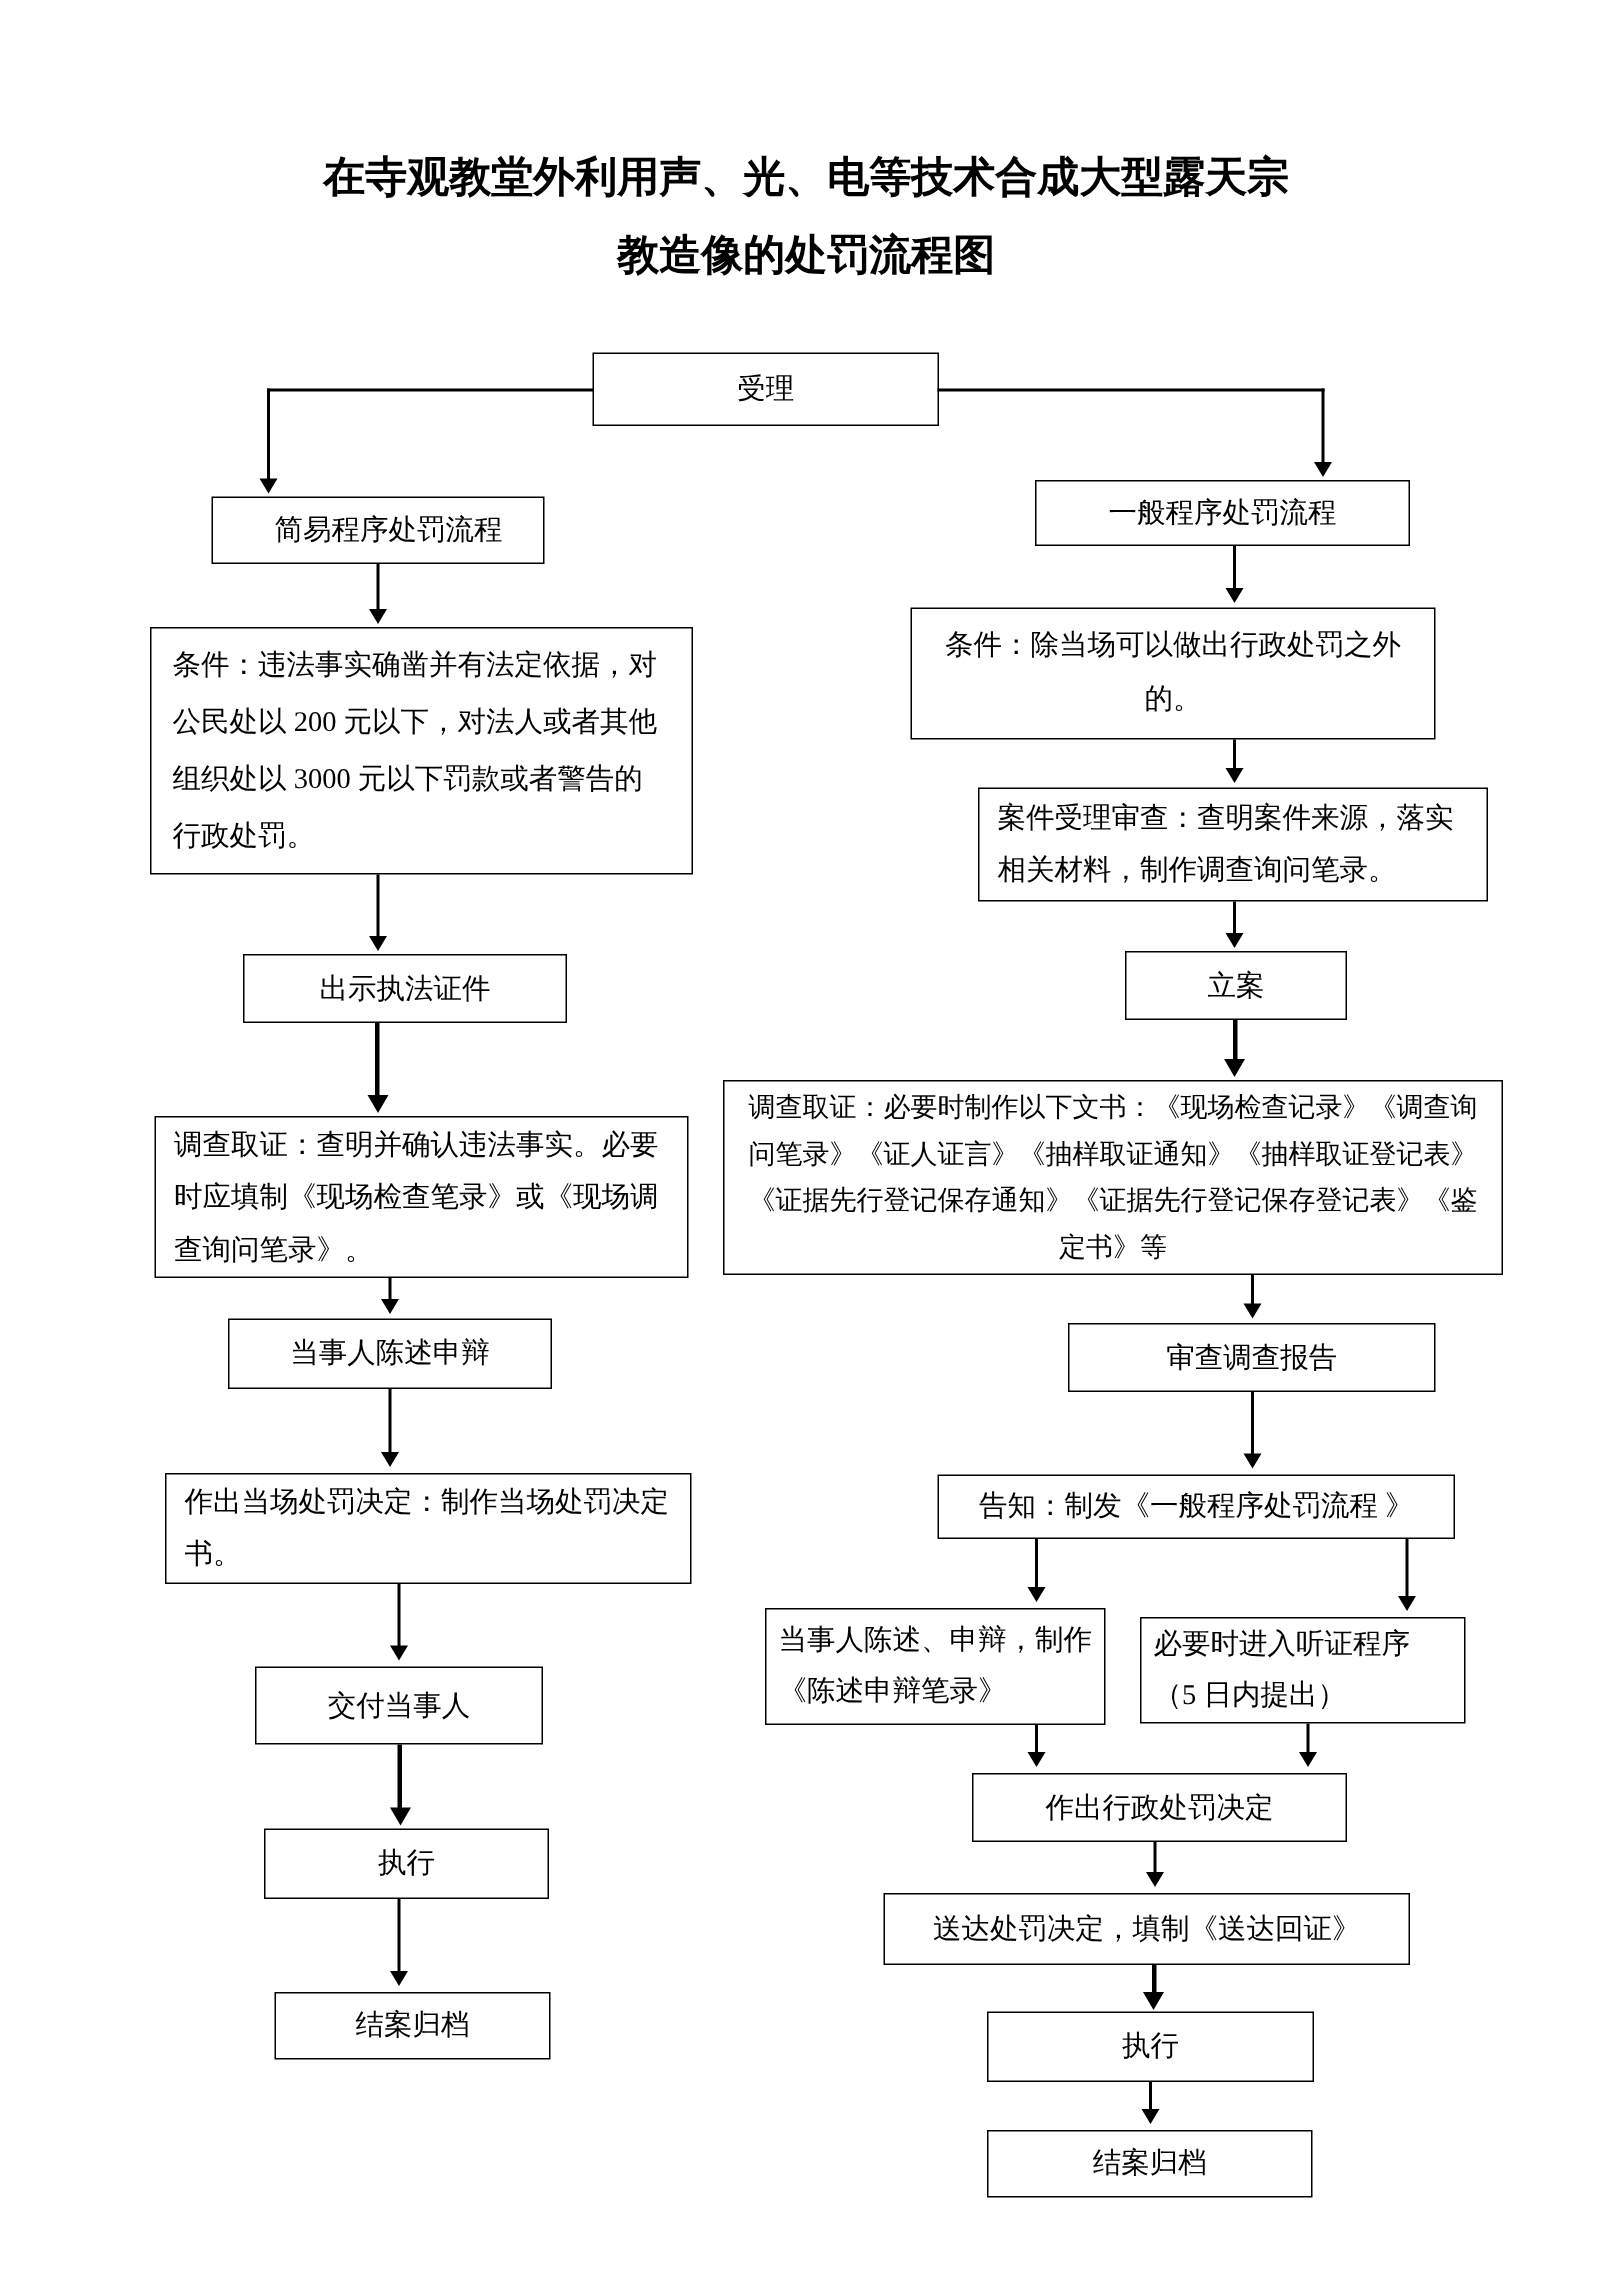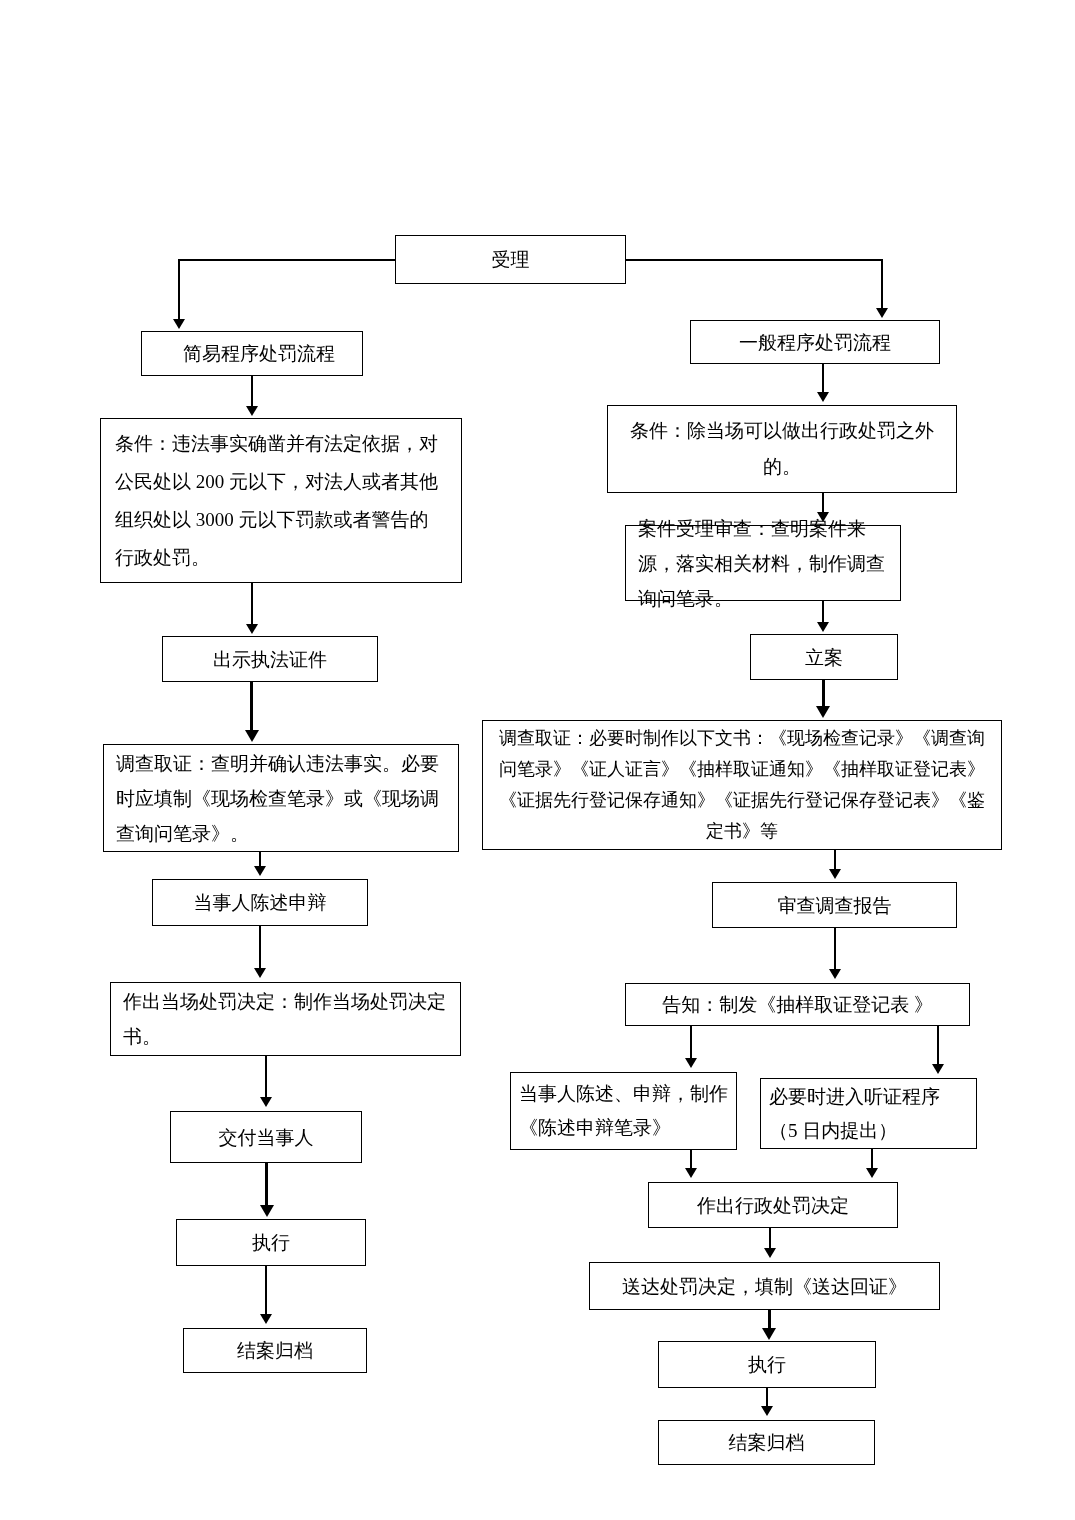--- a/index.html
+++ b/index.html
@@ -51,20 +51,22 @@
     border-top:10px solid #000;
   }
   .arrow.big{
     border-left-width:7px;border-right-width:7px;border-top-width:12px;
   }
 </style>
 </head>
 <body>
 
 <div class="title">
+  <span class="l1">在寺观教堂外利用声、光、电等技术合成大型露天宗</span>
+  <span class="l2">教造像的处罚流程图</span>
 </div>
 
 <div class="node" style="left:395px;top:235px;width:231px;height:49px;">
   <span>受理</span>
 </div>
 
 <div class="node" style="left:141px;top:331px;width:222px;height:45px;padding-left:20px;">
   <span>简易程序处罚流程</span>
 </div>
 
@@ -101,38 +103,38 @@
 </div>
 
 <div class="node" style="left:183px;top:1328px;width:184px;height:45px;">
   <span>结案归档</span>
 </div>
 
 <div class="node" style="left:607px;top:405px;width:350px;height:88px;padding:4px 12px;line-height:36px;">
   <span>条件：除当场可以做出行政处罚之外的。</span>
 </div>
 
-<div class="node left-align" style="left:625px;top:525px;width:276px;height:76px;padding:4px 12px;line-height:35px;font-family:Liberation Serif, serif;">
+<div class="node left-align" style="left:652px;top:525px;width:340px;height:76px;padding:4px 12px;line-height:35px;font-family:Liberation Serif, serif;">
   <span>案件受理审查：查明案件来源，落实相关材料，制作调查询问笔录。</span>
 </div>
 
 <div class="node" style="left:750px;top:634px;width:148px;height:46px;">
   <span>立案</span>
 </div>
 
 <div class="node" style="left:482px;top:720px;width:520px;height:130px;padding:4px 10px;line-height:31px;font-size:18px;">
   <span>调查取证：必要时制作以下文书：《现场检查记录》《调查询问笔录》《证人证言》《抽样取证通知》《抽样取证登记表》《证据先行登记保存通知》《证据先行登记保存登记表》《鉴定书》等</span>
 </div>
 
 <div class="node" style="left:712px;top:882px;width:245px;height:46px;">
   <span>审查调查报告</span>
 </div>
 
 <div class="node" style="left:625px;top:983px;width:345px;height:43px;">
-  <span>告知：制发《抽样取证登记表 》</span>
+  <span>告知：制发《一般程序处罚流程 》</span>
 </div>
 
 <div class="node left-align" style="left:510px;top:1072px;width:227px;height:78px;padding:2px 8px;line-height:34px;">
   <span>当事人陈述、申辩，制作《陈述申辩笔录》</span>
 </div>
 
 <div class="node left-align" style="left:760px;top:1078px;width:217px;height:71px;padding:2px 8px;line-height:34px;">
   <span>必要时进入听证程序（5 日内提出）</span>
 </div>
 

